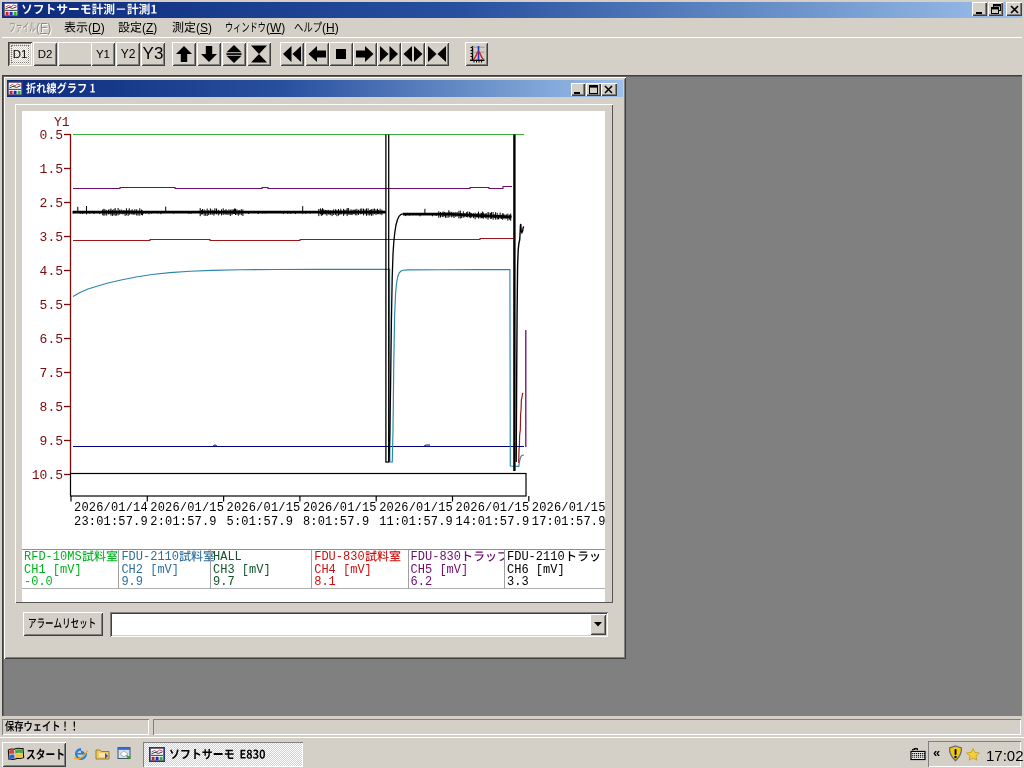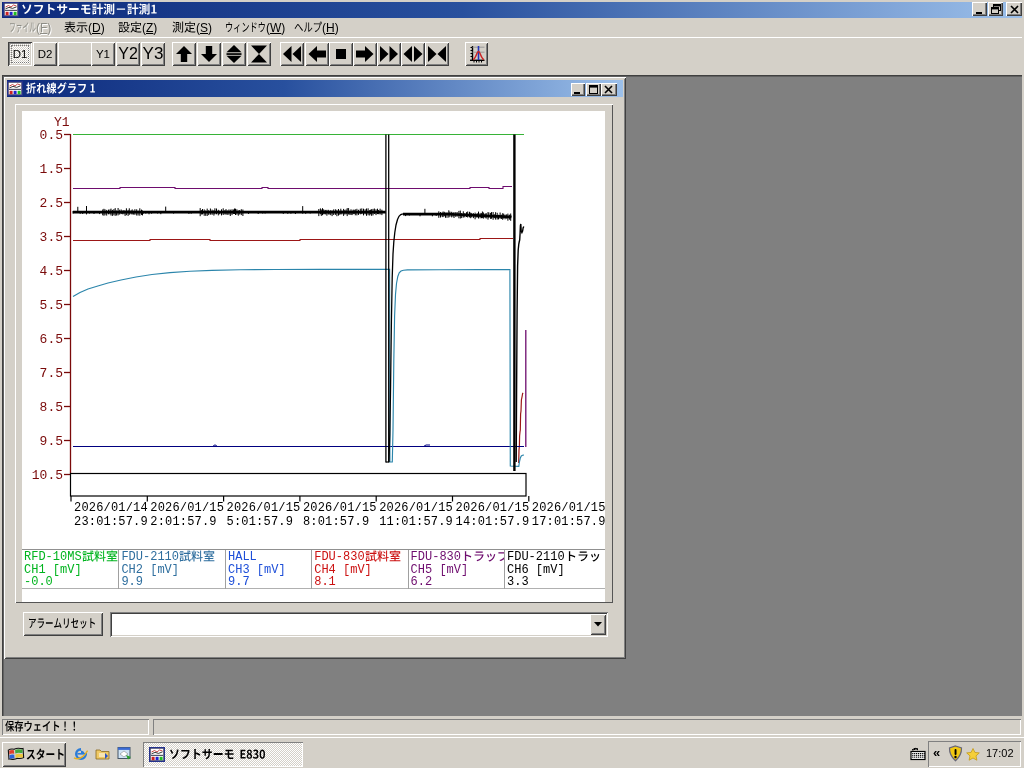--- a/index.html
+++ b/index.html
@@ -87,21 +87,21 @@
 <div class="ab rb" style="left:33px;top:42px;width:24px;height:24px;display:flex;align-items:center;justify-content:center;">
       <span style="font-size:11.5px;color:#000">D2</span>
     </div>
 <div class="ab rb" style="left:58px;top:42px;width:24px;height:24px;display:flex;align-items:center;justify-content:center;padding-left:42px;">
       <span style="font-size:11.5px;color:#000">D3</span>
     </div>
 <div class="ab rb" style="left:91px;top:42px;width:24px;height:24px;display:flex;align-items:center;justify-content:center;">
       <span style="font-size:11.5px;color:#000">Y1</span>
     </div>
 <div class="ab rb" style="left:116px;top:42px;width:24px;height:24px;display:flex;align-items:center;justify-content:center;">
-      <span style="font-size:16px;color:#000">Y2</span>
+      <span style="font-size:12px;color:#000">Y2</span>
     </div>
 <div class="ab rb" style="left:141px;top:42px;width:24px;height:24px;display:flex;align-items:center;justify-content:center;">
       <span style="font-size:17px;color:#000">Y3</span>
     </div>
 <div class="ab rb" style="left:172px;top:42px;width:24px;height:24px;display:flex;align-items:center;justify-content:center;">
       <svg width="20" height="20" viewBox="0 0 20 20">
         <polygon points="10,2 18,10 13.2,10 13.2,18 6.8,18 6.8,10 2,10" fill="#000"></polygon>
       </svg>
     </div>
 <div class="ab rb" style="left:197px;top:42px;width:24px;height:24px;display:flex;align-items:center;justify-content:center;">
@@ -286,21 +286,21 @@
 <div class="lg" style="left:0.0px;width:96.4px;color:#00b41e">RFD-10MS<i style="left:59.6px;top:0px"><svg width="37.5" height="14" style="overflow:visible">
               <path transform="translate(0,10.6)" d="M4.7 -0.8Q5.5 -0.9 6.5 -1.1Q7.5 -1.3 8.6 -1.5L8.6 -0.5Q7.7 -0.3 6.7 -0.1Q5.8 0.1 5 0.3ZM5 -5.2H8.3V-4.3H5ZM4.9 -7.8H11.5V-6.7H4.9ZM9.7 -9.6 10.5 -10Q10.8 -9.7 11.1 -9.3Q11.5 -8.8 11.6 -8.5L10.8 -8.1Q10.7 -8.4 10.3 -8.8Q10 -9.3 9.7 -9.6ZM6.1 -4.9H7.2V-0.8L6.1 -0.5ZM8.5 -10.1H9.6Q9.6 -8.5 9.6 -7Q9.6 -5.5 9.7 -4.3Q9.8 -3.1 9.9 -2.2Q10 -1.4 10.2 -0.9Q10.4 -0.4 10.6 -0.4Q10.7 -0.4 10.8 -0.8Q10.9 -1.2 11 -1.9Q11.1 -1.8 11.2 -1.7Q11.4 -1.5 11.5 -1.4Q11.7 -1.3 11.8 -1.3Q11.6 -0.3 11.4 0.2Q11.2 0.7 11 0.8Q10.8 1 10.6 1Q10 1 9.7 0.5Q9.3 -0 9.1 -1Q8.9 -2 8.8 -3.3Q8.6 -4.7 8.6 -6.4Q8.5 -8.1 8.5 -10.1ZM1 -6.5H4.4V-5.6H1ZM1 -9.7H4.4V-8.8H1ZM1 -4.9H4.4V-4H1ZM0.4 -8.1H4.7V-7.2H0.4ZM1.5 -3.2H4.4V0.3H1.5V-0.6H3.5V-2.3H1.5ZM0.9 -3.2H1.9V0.9H0.9Z M14.4 -10.1H15.5V1H14.4ZM12.5 -6.1H17.3V-5.1H12.5ZM14.2 -5.6 14.9 -5.2Q14.7 -4.6 14.5 -4Q14.3 -3.3 14 -2.6Q13.7 -2 13.5 -1.4Q13.2 -0.8 12.9 -0.4Q12.8 -0.6 12.7 -0.8Q12.6 -1 12.5 -1.2Q12.4 -1.4 12.3 -1.6Q12.7 -2 13.1 -2.7Q13.4 -3.4 13.7 -4.1Q14 -4.9 14.2 -5.6ZM15.4 -4.9Q15.5 -4.8 15.7 -4.6Q15.9 -4.4 16.1 -4.1Q16.4 -3.8 16.6 -3.5Q16.8 -3.3 17 -3Q17.2 -2.8 17.2 -2.7L16.5 -1.8Q16.4 -2 16.2 -2.4Q16 -2.8 15.7 -3.2Q15.5 -3.6 15.3 -3.9Q15.1 -4.3 14.9 -4.5ZM12.6 -9.2 13.4 -9.4Q13.5 -9 13.7 -8.5Q13.8 -8 13.9 -7.5Q14 -7.1 14 -6.7L13.2 -6.4Q13.1 -6.8 13.1 -7.3Q13 -7.8 12.8 -8.3Q12.7 -8.8 12.6 -9.2ZM16.5 -9.4 17.4 -9.2Q17.3 -8.7 17.1 -8.2Q17 -7.7 16.8 -7.3Q16.6 -6.8 16.5 -6.4L15.7 -6.7Q15.9 -7 16 -7.5Q16.1 -8 16.3 -8.5Q16.4 -9 16.5 -9.4ZM21.1 -10.1H22.1V1H21.1ZM17.3 -2.5 23.5 -3.7 23.7 -2.6 17.5 -1.5ZM18.1 -8.6 18.7 -9.4Q19 -9.2 19.4 -8.9Q19.8 -8.7 20.1 -8.4Q20.4 -8.1 20.6 -7.9L20 -7Q19.8 -7.3 19.5 -7.6Q19.2 -7.8 18.8 -8.1Q18.5 -8.4 18.1 -8.6ZM17.5 -5.6 18.1 -6.4Q18.4 -6.2 18.8 -6Q19.2 -5.7 19.5 -5.5Q19.9 -5.2 20.1 -5L19.5 -4.1Q19.3 -4.3 19 -4.6Q18.7 -4.8 18.3 -5.1Q17.9 -5.4 17.5 -5.6Z M29.4 -3.9H30.6V0H29.4ZM26.1 -7.2H34V-6.2H26.1ZM24.7 -0.3H35.4V0.7H24.7ZM25.8 -2.6H34.3V-1.6H25.8ZM28.3 -6.6 29.4 -6.3Q29.2 -5.9 28.9 -5.5Q28.7 -5.1 28.4 -4.7Q28.1 -4.3 27.9 -4L27 -4.3Q27.2 -4.6 27.5 -5Q27.7 -5.4 27.9 -5.9Q28.1 -6.3 28.3 -6.6ZM25.6 -4.7Q26.6 -4.7 27.9 -4.7Q29.2 -4.8 30.7 -4.8Q32.2 -4.8 33.6 -4.9L33.6 -3.9Q32.1 -3.9 30.7 -3.8Q29.2 -3.8 27.9 -3.7Q26.6 -3.7 25.6 -3.7ZM31.3 -5.6 32.1 -6.1Q32.6 -5.8 33.1 -5.4Q33.6 -5 34.1 -4.6Q34.6 -4.2 34.9 -3.8L34 -3.2Q33.7 -3.5 33.3 -4Q32.8 -4.4 32.3 -4.8Q31.8 -5.2 31.3 -5.6ZM29.4 -10.1H30.6V-8.6H29.4ZM24.8 -9.3H35.2V-6.9H34.1V-8.2H25.9V-6.9H24.8Z" fill="#00b41e"></path>
             </svg></i>
 CH1 [mV]
 -0.0</div>
 <div class="lg" style="left:96.4px;width:96.4px;border-left:1px solid #a0a0a0;color:#2e6e9e">FDU-2110<i style="left:59.6px;top:0px"><svg width="37.5" height="14" style="overflow:visible">
               <path transform="translate(0,10.6)" d="M4.7 -0.8Q5.5 -0.9 6.5 -1.1Q7.5 -1.3 8.6 -1.5L8.6 -0.5Q7.7 -0.3 6.7 -0.1Q5.8 0.1 5 0.3ZM5 -5.2H8.3V-4.3H5ZM4.9 -7.8H11.5V-6.7H4.9ZM9.7 -9.6 10.5 -10Q10.8 -9.7 11.1 -9.3Q11.5 -8.8 11.6 -8.5L10.8 -8.1Q10.7 -8.4 10.3 -8.8Q10 -9.3 9.7 -9.6ZM6.1 -4.9H7.2V-0.8L6.1 -0.5ZM8.5 -10.1H9.6Q9.6 -8.5 9.6 -7Q9.6 -5.5 9.7 -4.3Q9.8 -3.1 9.9 -2.2Q10 -1.4 10.2 -0.9Q10.4 -0.4 10.6 -0.4Q10.7 -0.4 10.8 -0.8Q10.9 -1.2 11 -1.9Q11.1 -1.8 11.2 -1.7Q11.4 -1.5 11.5 -1.4Q11.7 -1.3 11.8 -1.3Q11.6 -0.3 11.4 0.2Q11.2 0.7 11 0.8Q10.8 1 10.6 1Q10 1 9.7 0.5Q9.3 -0 9.1 -1Q8.9 -2 8.8 -3.3Q8.6 -4.7 8.6 -6.4Q8.5 -8.1 8.5 -10.1ZM1 -6.5H4.4V-5.6H1ZM1 -9.7H4.4V-8.8H1ZM1 -4.9H4.4V-4H1ZM0.4 -8.1H4.7V-7.2H0.4ZM1.5 -3.2H4.4V0.3H1.5V-0.6H3.5V-2.3H1.5ZM0.9 -3.2H1.9V0.9H0.9Z M14.4 -10.1H15.5V1H14.4ZM12.5 -6.1H17.3V-5.1H12.5ZM14.2 -5.6 14.9 -5.2Q14.7 -4.6 14.5 -4Q14.3 -3.3 14 -2.6Q13.7 -2 13.5 -1.4Q13.2 -0.8 12.9 -0.4Q12.8 -0.6 12.7 -0.8Q12.6 -1 12.5 -1.2Q12.4 -1.4 12.3 -1.6Q12.7 -2 13.1 -2.7Q13.4 -3.4 13.7 -4.1Q14 -4.9 14.2 -5.6ZM15.4 -4.9Q15.5 -4.8 15.7 -4.6Q15.9 -4.4 16.1 -4.1Q16.4 -3.8 16.6 -3.5Q16.8 -3.3 17 -3Q17.2 -2.8 17.2 -2.7L16.5 -1.8Q16.4 -2 16.2 -2.4Q16 -2.8 15.7 -3.2Q15.5 -3.6 15.3 -3.9Q15.1 -4.3 14.9 -4.5ZM12.6 -9.2 13.4 -9.4Q13.5 -9 13.7 -8.5Q13.8 -8 13.9 -7.5Q14 -7.1 14 -6.7L13.2 -6.4Q13.1 -6.8 13.1 -7.3Q13 -7.8 12.8 -8.3Q12.7 -8.8 12.6 -9.2ZM16.5 -9.4 17.4 -9.2Q17.3 -8.7 17.1 -8.2Q17 -7.7 16.8 -7.3Q16.6 -6.8 16.5 -6.4L15.7 -6.7Q15.9 -7 16 -7.5Q16.1 -8 16.3 -8.5Q16.4 -9 16.5 -9.4ZM21.1 -10.1H22.1V1H21.1ZM17.3 -2.5 23.5 -3.7 23.7 -2.6 17.5 -1.5ZM18.1 -8.6 18.7 -9.4Q19 -9.2 19.4 -8.9Q19.8 -8.7 20.1 -8.4Q20.4 -8.1 20.6 -7.9L20 -7Q19.8 -7.3 19.5 -7.6Q19.2 -7.8 18.8 -8.1Q18.5 -8.4 18.1 -8.6ZM17.5 -5.6 18.1 -6.4Q18.4 -6.2 18.8 -6Q19.2 -5.7 19.5 -5.5Q19.9 -5.2 20.1 -5L19.5 -4.1Q19.3 -4.3 19 -4.6Q18.7 -4.8 18.3 -5.1Q17.9 -5.4 17.5 -5.6Z M29.4 -3.9H30.6V0H29.4ZM26.1 -7.2H34V-6.2H26.1ZM24.7 -0.3H35.4V0.7H24.7ZM25.8 -2.6H34.3V-1.6H25.8ZM28.3 -6.6 29.4 -6.3Q29.2 -5.9 28.9 -5.5Q28.7 -5.1 28.4 -4.7Q28.1 -4.3 27.9 -4L27 -4.3Q27.2 -4.6 27.5 -5Q27.7 -5.4 27.9 -5.9Q28.1 -6.3 28.3 -6.6ZM25.6 -4.7Q26.6 -4.7 27.9 -4.7Q29.2 -4.8 30.7 -4.8Q32.2 -4.8 33.6 -4.9L33.6 -3.9Q32.1 -3.9 30.7 -3.8Q29.2 -3.8 27.9 -3.7Q26.6 -3.7 25.6 -3.7ZM31.3 -5.6 32.1 -6.1Q32.6 -5.8 33.1 -5.4Q33.6 -5 34.1 -4.6Q34.6 -4.2 34.9 -3.8L34 -3.2Q33.7 -3.5 33.3 -4Q32.8 -4.4 32.3 -4.8Q31.8 -5.2 31.3 -5.6ZM29.4 -10.1H30.6V-8.6H29.4ZM24.8 -9.3H35.2V-6.9H34.1V-8.2H25.9V-6.9H24.8Z" fill="#2e6e9e"></path>
             </svg></i>
 CH2 [mV]
 9.9</div>
-<div class="lg" style="left:203px;width:96.4px;border-left:1px solid #a0a0a0;color:#1d4ed8">HALL
+<div class="lg" style="left:188px;width:96.4px;border-left:1px solid #a0a0a0;color:#14532d">HALL
 CH3 [mV]
 9.7</div>
 <div class="lg" style="left:289.2px;width:96.4px;border-left:1px solid #a0a0a0;color:#cc1111">FDU-830<i style="left:52.4px;top:0px"><svg width="37.5" height="14" style="overflow:visible">
               <path transform="translate(0,10.6)" d="M4.7 -0.8Q5.5 -0.9 6.5 -1.1Q7.5 -1.3 8.6 -1.5L8.6 -0.5Q7.7 -0.3 6.7 -0.1Q5.8 0.1 5 0.3ZM5 -5.2H8.3V-4.3H5ZM4.9 -7.8H11.5V-6.7H4.9ZM9.7 -9.6 10.5 -10Q10.8 -9.7 11.1 -9.3Q11.5 -8.8 11.6 -8.5L10.8 -8.1Q10.7 -8.4 10.3 -8.8Q10 -9.3 9.7 -9.6ZM6.1 -4.9H7.2V-0.8L6.1 -0.5ZM8.5 -10.1H9.6Q9.6 -8.5 9.6 -7Q9.6 -5.5 9.7 -4.3Q9.8 -3.1 9.9 -2.2Q10 -1.4 10.2 -0.9Q10.4 -0.4 10.6 -0.4Q10.7 -0.4 10.8 -0.8Q10.9 -1.2 11 -1.9Q11.1 -1.8 11.2 -1.7Q11.4 -1.5 11.5 -1.4Q11.7 -1.3 11.8 -1.3Q11.6 -0.3 11.4 0.2Q11.2 0.7 11 0.8Q10.8 1 10.6 1Q10 1 9.7 0.5Q9.3 -0 9.1 -1Q8.9 -2 8.8 -3.3Q8.6 -4.7 8.6 -6.4Q8.5 -8.1 8.5 -10.1ZM1 -6.5H4.4V-5.6H1ZM1 -9.7H4.4V-8.8H1ZM1 -4.9H4.4V-4H1ZM0.4 -8.1H4.7V-7.2H0.4ZM1.5 -3.2H4.4V0.3H1.5V-0.6H3.5V-2.3H1.5ZM0.9 -3.2H1.9V0.9H0.9Z M14.4 -10.1H15.5V1H14.4ZM12.5 -6.1H17.3V-5.1H12.5ZM14.2 -5.6 14.9 -5.2Q14.7 -4.6 14.5 -4Q14.3 -3.3 14 -2.6Q13.7 -2 13.5 -1.4Q13.2 -0.8 12.9 -0.4Q12.8 -0.6 12.7 -0.8Q12.6 -1 12.5 -1.2Q12.4 -1.4 12.3 -1.6Q12.7 -2 13.1 -2.7Q13.4 -3.4 13.7 -4.1Q14 -4.9 14.2 -5.6ZM15.4 -4.9Q15.5 -4.8 15.7 -4.6Q15.9 -4.4 16.1 -4.1Q16.4 -3.8 16.6 -3.5Q16.8 -3.3 17 -3Q17.2 -2.8 17.2 -2.7L16.5 -1.8Q16.4 -2 16.2 -2.4Q16 -2.8 15.7 -3.2Q15.5 -3.6 15.3 -3.9Q15.1 -4.3 14.9 -4.5ZM12.6 -9.2 13.4 -9.4Q13.5 -9 13.7 -8.5Q13.8 -8 13.9 -7.5Q14 -7.1 14 -6.7L13.2 -6.4Q13.1 -6.8 13.1 -7.3Q13 -7.8 12.8 -8.3Q12.7 -8.8 12.6 -9.2ZM16.5 -9.4 17.4 -9.2Q17.3 -8.7 17.1 -8.2Q17 -7.7 16.8 -7.3Q16.6 -6.8 16.5 -6.4L15.7 -6.7Q15.9 -7 16 -7.5Q16.1 -8 16.3 -8.5Q16.4 -9 16.5 -9.4ZM21.1 -10.1H22.1V1H21.1ZM17.3 -2.5 23.5 -3.7 23.7 -2.6 17.5 -1.5ZM18.1 -8.6 18.7 -9.4Q19 -9.2 19.4 -8.9Q19.8 -8.7 20.1 -8.4Q20.4 -8.1 20.6 -7.9L20 -7Q19.8 -7.3 19.5 -7.6Q19.2 -7.8 18.8 -8.1Q18.5 -8.4 18.1 -8.6ZM17.5 -5.6 18.1 -6.4Q18.4 -6.2 18.8 -6Q19.2 -5.7 19.5 -5.5Q19.9 -5.2 20.1 -5L19.5 -4.1Q19.3 -4.3 19 -4.6Q18.7 -4.8 18.3 -5.1Q17.9 -5.4 17.5 -5.6Z M29.4 -3.9H30.6V0H29.4ZM26.1 -7.2H34V-6.2H26.1ZM24.7 -0.3H35.4V0.7H24.7ZM25.8 -2.6H34.3V-1.6H25.8ZM28.3 -6.6 29.4 -6.3Q29.2 -5.9 28.9 -5.5Q28.7 -5.1 28.4 -4.7Q28.1 -4.3 27.9 -4L27 -4.3Q27.2 -4.6 27.5 -5Q27.7 -5.4 27.9 -5.9Q28.1 -6.3 28.3 -6.6ZM25.6 -4.7Q26.6 -4.7 27.9 -4.7Q29.2 -4.8 30.7 -4.8Q32.2 -4.8 33.6 -4.9L33.6 -3.9Q32.1 -3.9 30.7 -3.8Q29.2 -3.8 27.9 -3.7Q26.6 -3.7 25.6 -3.7ZM31.3 -5.6 32.1 -6.1Q32.6 -5.8 33.1 -5.4Q33.6 -5 34.1 -4.6Q34.6 -4.2 34.9 -3.8L34 -3.2Q33.7 -3.5 33.3 -4Q32.8 -4.4 32.3 -4.8Q31.8 -5.2 31.3 -5.6ZM29.4 -10.1H30.6V-8.6H29.4ZM24.8 -9.3H35.2V-6.9H34.1V-8.2H25.9V-6.9H24.8Z" fill="#cc1111"></path>
             </svg></i>
 CH4 [mV]
 8.1</div>
 <div class="lg" style="left:385.6px;width:96.4px;border-left:1px solid #a0a0a0;color:#6e0c6e">FDU-830<i style="left:52.4px;top:0px"><svg width="49.5" height="14" style="overflow:visible">
               <path transform="translate(0,10.6)" d="M3.9 -1.1Q3.9 -1.3 3.9 -1.8Q3.9 -2.3 3.9 -3Q3.9 -3.7 3.9 -4.5Q3.9 -5.2 3.9 -6Q3.9 -6.7 3.9 -7.2Q3.9 -7.8 3.9 -8Q3.9 -8.3 3.9 -8.7Q3.9 -9.1 3.8 -9.4H5.3Q5.3 -9.1 5.2 -8.7Q5.2 -8.4 5.2 -8Q5.2 -7.6 5.2 -7Q5.2 -6.4 5.2 -5.7Q5.2 -5 5.2 -4.2Q5.2 -3.5 5.2 -2.8Q5.2 -2.2 5.2 -1.7Q5.2 -1.3 5.2 -1.1Q5.2 -0.9 5.2 -0.6Q5.2 -0.4 5.3 -0.1Q5.3 0.2 5.3 0.4H3.8Q3.9 0.1 3.9 -0.3Q3.9 -0.8 3.9 -1.1ZM4.9 -6.2Q5.5 -6.1 6.3 -5.8Q7 -5.6 7.7 -5.3Q8.5 -5 9.1 -4.8Q9.8 -4.5 10.3 -4.2L9.7 -2.9Q9.2 -3.2 8.6 -3.5Q8 -3.8 7.3 -4Q6.7 -4.3 6 -4.5Q5.4 -4.7 4.9 -4.9Z M14.7 -9.1Q15 -9 15.3 -9Q15.6 -9 15.9 -9Q16.1 -9 16.6 -9Q17 -9 17.6 -9Q18.2 -9 18.8 -9Q19.4 -9 19.9 -9Q20.3 -9 20.6 -9Q20.8 -9 21.2 -9Q21.5 -9 21.7 -9.1V-7.8Q21.5 -7.8 21.2 -7.8Q20.9 -7.9 20.5 -7.9Q20.3 -7.9 19.9 -7.9Q19.4 -7.9 18.8 -7.9Q18.2 -7.9 17.6 -7.9Q17 -7.9 16.6 -7.9Q16.1 -7.9 15.9 -7.9Q15.6 -7.9 15.3 -7.8Q15 -7.8 14.7 -7.8ZM22.7 -5.8Q22.6 -5.7 22.6 -5.5Q22.5 -5.4 22.5 -5.3Q22.2 -4.5 21.8 -3.6Q21.4 -2.7 20.7 -2Q19.8 -0.9 18.7 -0.3Q17.6 0.3 16.4 0.6L15.5 -0.5Q16.8 -0.8 17.9 -1.3Q19 -1.9 19.7 -2.6Q20.2 -3.2 20.5 -3.8Q20.9 -4.5 21 -5Q20.9 -5 20.6 -5Q20.2 -5 19.7 -5Q19.2 -5 18.6 -5Q18.1 -5 17.5 -5Q16.9 -5 16.4 -5Q15.9 -5 15.5 -5Q15.1 -5 14.9 -5Q14.7 -5 14.3 -5Q14 -5 13.6 -5V-6.2Q14 -6.2 14.3 -6.2Q14.7 -6.2 14.9 -6.2Q15.1 -6.2 15.4 -6.2Q15.8 -6.2 16.3 -6.2Q16.8 -6.2 17.4 -6.2Q18 -6.2 18.6 -6.2Q19.1 -6.2 19.7 -6.2Q20.2 -6.2 20.5 -6.2Q20.9 -6.2 21.1 -6.2Q21.3 -6.2 21.5 -6.2Q21.7 -6.2 21.8 -6.3Z M29.9 -7Q30 -6.8 30.1 -6.5Q30.3 -6.1 30.4 -5.7Q30.6 -5.3 30.7 -5Q30.8 -4.6 30.9 -4.4L29.7 -4Q29.7 -4.2 29.6 -4.6Q29.5 -4.9 29.3 -5.3Q29.2 -5.7 29 -6.1Q28.9 -6.4 28.8 -6.6ZM34.3 -6.2Q34.2 -6 34.2 -5.8Q34.1 -5.7 34.1 -5.5Q33.8 -4.6 33.4 -3.6Q33 -2.7 32.4 -1.9Q31.6 -0.9 30.5 -0.1Q29.5 0.6 28.4 1L27.4 -0Q28.1 -0.2 28.8 -0.6Q29.6 -0.9 30.2 -1.4Q30.9 -1.9 31.4 -2.6Q31.8 -3.1 32.1 -3.7Q32.5 -4.4 32.7 -5.2Q32.9 -5.9 33 -6.7ZM27.1 -6.4Q27.2 -6.2 27.4 -5.8Q27.5 -5.5 27.7 -5.1Q27.8 -4.7 28 -4.3Q28.1 -3.9 28.2 -3.7L27.1 -3.2Q27 -3.5 26.9 -3.9Q26.7 -4.2 26.6 -4.7Q26.4 -5.1 26.2 -5.4Q26.1 -5.8 26 -6Z M45.7 -8.7Q45.7 -8.4 45.9 -8.2Q46.1 -8 46.4 -8Q46.7 -8 46.9 -8.2Q47.2 -8.4 47.2 -8.7Q47.2 -9 46.9 -9.2Q46.7 -9.5 46.4 -9.5Q46.1 -9.5 45.9 -9.2Q45.7 -9 45.7 -8.7ZM45 -8.7Q45 -9.1 45.2 -9.4Q45.4 -9.7 45.7 -9.9Q46 -10.1 46.4 -10.1Q46.8 -10.1 47.1 -9.9Q47.4 -9.7 47.6 -9.4Q47.8 -9.1 47.8 -8.7Q47.8 -8.3 47.6 -8Q47.4 -7.7 47.1 -7.5Q46.8 -7.3 46.4 -7.3Q46 -7.3 45.7 -7.5Q45.4 -7.7 45.2 -8Q45 -8.3 45 -8.7ZM46.2 -7.8Q46.2 -7.7 46.1 -7.5Q46.1 -7.3 46 -7.1Q45.9 -6.7 45.8 -6.1Q45.6 -5.5 45.4 -4.9Q45.2 -4.3 44.9 -3.8Q44.6 -3.2 44.2 -2.7Q43.7 -2 43 -1.4Q42.3 -0.8 41.4 -0.3Q40.6 0.2 39.5 0.5L38.4 -0.6Q39.6 -0.9 40.5 -1.3Q41.3 -1.7 42 -2.3Q42.6 -2.8 43.1 -3.5Q43.5 -4 43.8 -4.6Q44.1 -5.3 44.3 -5.9Q44.5 -6.6 44.6 -7.1Q44.4 -7.1 44 -7.1Q43.6 -7.1 43 -7.1Q42.4 -7.1 41.7 -7.1Q41 -7.1 40.4 -7.1Q39.8 -7.1 39.4 -7.1Q38.9 -7.1 38.7 -7.1Q38.3 -7.1 38 -7.1Q37.7 -7.1 37.4 -7.1V-8.4Q37.6 -8.4 37.8 -8.4Q38.1 -8.4 38.3 -8.4Q38.5 -8.4 38.7 -8.4Q38.9 -8.4 39.3 -8.4Q39.6 -8.4 40.1 -8.4Q40.6 -8.4 41.2 -8.4Q41.7 -8.4 42.2 -8.4Q42.8 -8.4 43.3 -8.4Q43.7 -8.4 44.1 -8.4Q44.4 -8.4 44.5 -8.4Q44.7 -8.4 44.9 -8.4Q45.1 -8.4 45.3 -8.4Z" fill="#6e0c6e"></path>
             </svg></i>
@@ -409,15 +409,15 @@
 <div class="ab sunk1" style="left:928px;top:3px;width:93px;height:26px">
 <span style="position:absolute;left:5px;top:4px;font-size:13px;font-weight:bold">«</span>
 <div class="ab" style="left:20px;top:4px"><svg width="15" height="17" viewBox="0 0 15 17">
             <path d="M7.5,1 L13.5,3 Q13.8,10 7.5,15.8 Q1.2,10 1.5,3 Z" fill="#f2c811" stroke="#667" stroke-width="1.2"></path>
             <rect x="6.6" y="4" width="1.9" height="6" rx="0.9" fill="#000"></rect>
             <circle cx="7.5" cy="12" r="1.2" fill="#000"></circle>
           </svg></div>
 <div class="ab" style="left:38px;top:6px"><svg width="14" height="13" viewBox="0 0 14 13">
             <path d="M7,0.5 L8.9,4.4 13.3,4.9 10,7.9 10.9,12.2 7,10 3.1,12.2 4,7.9 0.7,4.9 5.1,4.4 Z" fill="#f5cf3a" stroke="#c49a18" stroke-width="0.8"></path>
           </svg></div>
-<span style="position:absolute;left:58px;top:6px;font-size:11px">17:02</span>
+<span style="position:absolute;left:58px;top:6px;font-size:15px">17:02</span>
 </div>
 </div>
 </div>
 </body></html>

